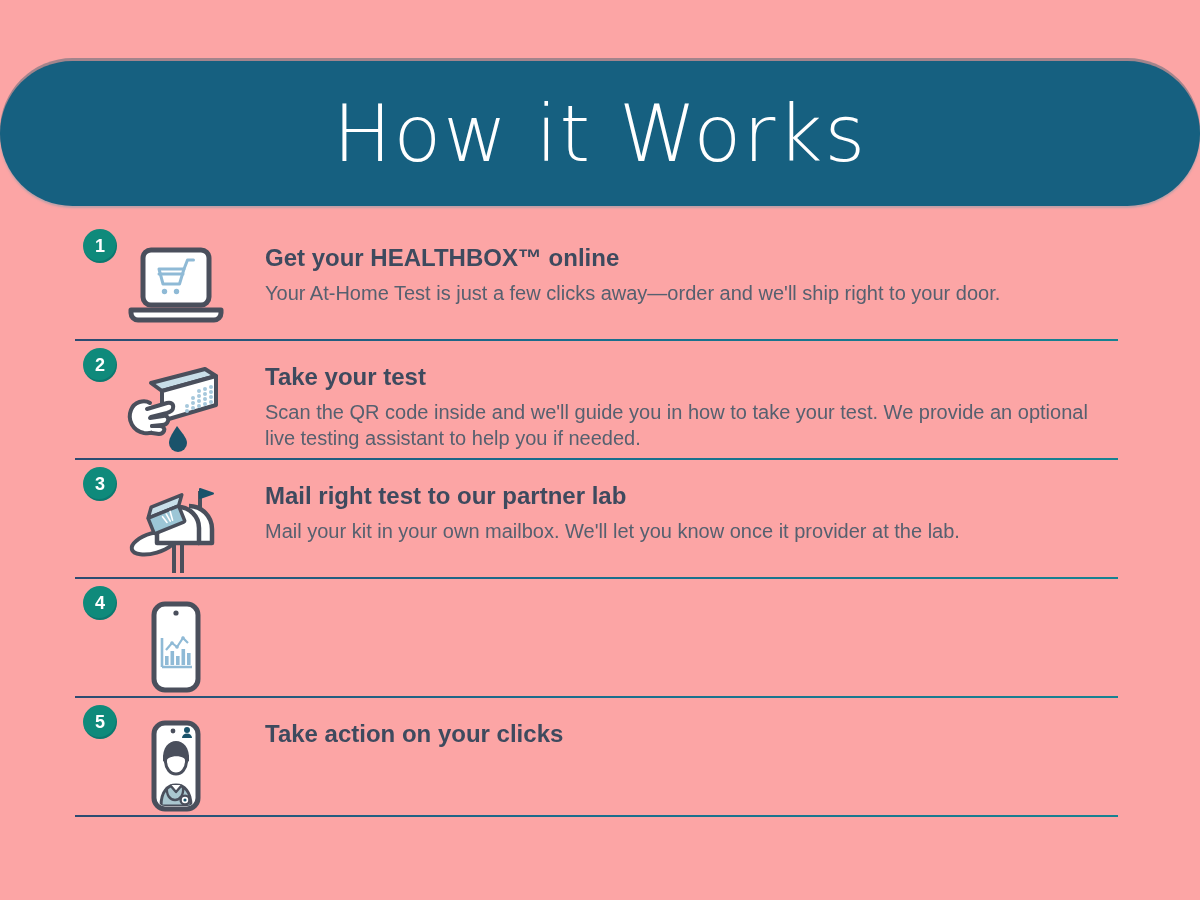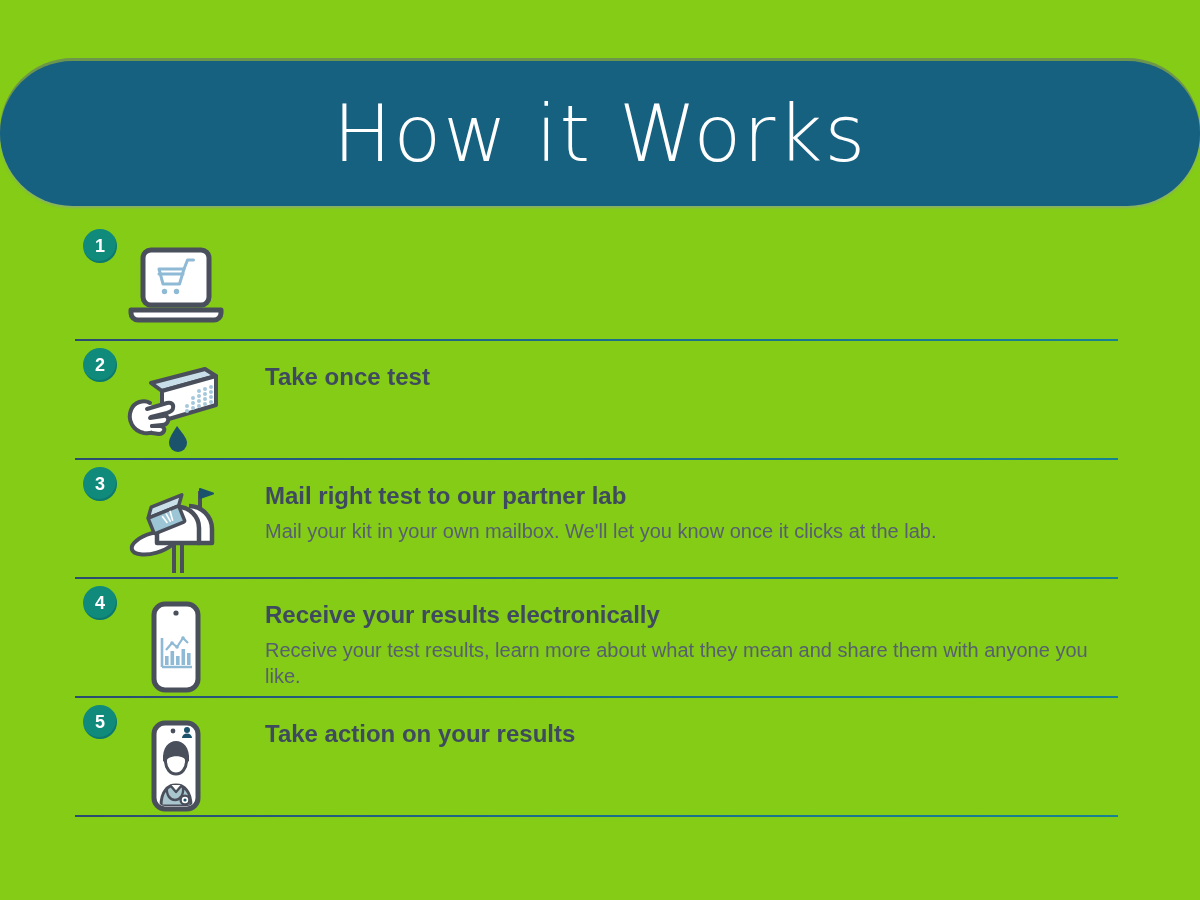--- a/index.html
+++ b/index.html
@@ -1,21 +1,21 @@
 <!DOCTYPE html>
 <html><head>
 <meta charset="utf-8">
 <style>
   * { box-sizing: border-box; margin: 0; padding: 0; }
   html,body { background:#fff; }
   .page {
     position: relative;
     width: 1200px;
     height: 900px;
-    background: #84cc16;
+    background: #fca5a5;
     font-family: "Liberation Sans", sans-serif;
     overflow: hidden;
   }
   
   .header {
     position: absolute;
     left: 0; top: 61px;
     width: 1200px; height: 145px;
     background: #166080;
     border-radius: 78px;
@@ -101,20 +101,24 @@
           <rect x="22" y="7" width="66" height="55" rx="8" fill="#fff" stroke="#4a4f5c" stroke-width="5"></rect>
           <path d="M10 67 h90 v3 a7 7 0 0 1 -7 7 H17 a7 7 0 0 1 -7 -7 z" fill="#fff" stroke="#4a4f5c" stroke-width="5" stroke-linejoin="round"></path>
           <g fill="none" stroke="#8fbad6" stroke-width="3" stroke-linecap="round" stroke-linejoin="round">
             <path d="M38 26 h25 l-4.5 15 h-16.5 z"></path>
             <path d="M38 31 h24"></path>
             <path d="M63 26 l3.5 -9 h6"></path>
           </g>
           <circle cx="43.5" cy="48.5" r="2.7" fill="#8fbad6"></circle>
           <circle cx="55.5" cy="48.5" r="2.7" fill="#8fbad6"></circle>
         </svg>
+      </div>
+      <div class="texts">
+        <div class="step-title">Get your HEALTHBOX™ online</div>
+        <div class="step-desc">Your At-Home Test is just a few clicks away—order and we'll ship right to your door.</div>
       </div>
     </div>
     <div class="divider"></div>
 
     <div class="step">
       <div class="badge">
         <span>2</span>
       </div>
       <div class="icon-wrap">
         <svg width="110" height="96" viewBox="0 0 110 96">
@@ -142,21 +146,22 @@
           <g fill="#fff" stroke="#4a4f5c" stroke-width="4" stroke-linejoin="round" stroke-linecap="round">
             <path d="M29 41 c-6 -4 -16 -1 -19 7 c-4 10 2 21 13 23 c8 1 14 -2 17 -8"></path>
             <path d="M26 47 l20 -6 c4 -1 7 1 6 5 c0 3 -3 4 -6 5 l-16 4"></path>
             <path d="M29 56 l13 -2 c4 -1 6 2 5 5 c-1 3 -3 4 -6 4 l-10 1"></path>
             <path d="M31 64 l8 0 c3 0 5 2 4 5 c-1 2 -2 3 -5 3 l-7 -1"></path>
           </g>
           <path d="M56 64 c-6 9 -8 13 -8 17 a9 9 0 0 0 18 0 c0 -4 -3 -8 -10 -17 z" fill="#1a536b"></path>
         </svg>
       </div>
       <div class="texts">
-        <div class="step-title">Take once test</div>
+        <div class="step-title">Take your test</div>
+        <div class="step-desc">Scan the QR code inside and we'll guide you in how to take your test.  We provide an optional live testing assistant to help you if needed.</div>
       </div>
     </div>
     <div class="divider"></div>
 
     <div class="step">
       <div class="badge">
         <span>3</span>
       </div>
       <div class="icon-wrap">
         <svg width="110" height="96" viewBox="0 0 110 96">
@@ -169,21 +174,21 @@
           <g transform="rotate(-22 46 36)">
             <path d="M28 30 l7 -9 h33 l-7 9 z" fill="#c9e0ea" stroke="#4a4f5c" stroke-width="3.5" stroke-linejoin="round"></path>
             <rect x="28" y="30" width="33" height="17" rx="1.5" fill="#9cc6d6" stroke="#4a4f5c" stroke-width="3.5"></rect>
             <path d="M42 34 l2 7 m2.5 -8 l1 8 m3.5 -9 l-1 9" stroke="#fff" stroke-width="1.6" fill="none" stroke-linecap="round"></path>
           </g>
           <path d="M53 64 v28 M61 64 v28" stroke="#4a4f5c" stroke-width="4"></path>
         </svg>
       </div>
       <div class="texts">
         <div class="step-title">Mail right test to our partner lab</div>
-        <div class="step-desc">Mail your kit in your own mailbox. We'll let you know once it clicks at the lab.</div>
+        <div class="step-desc">Mail your kit in your own mailbox. We'll let you know once it provider at the lab.</div>
       </div>
     </div>
     <div class="divider"></div>
 
     <div class="step">
       <div class="badge">
         <span>4</span>
       </div>
       <div class="icon-wrap">
         <svg width="110" height="96" viewBox="0 0 110 96">
@@ -195,24 +200,20 @@
             <rect x="49.5" y="51" width="3.6" height="14" stroke="none"></rect>
             <rect x="55" y="56" width="3.6" height="9" stroke="none"></rect>
             <rect x="60.5" y="49" width="3.6" height="16" stroke="none"></rect>
             <rect x="66" y="53" width="3.6" height="12" stroke="none"></rect>
             <path d="M45 50 l6 -7 5 4 6 -9 5 5" fill="none" stroke-width="2.2"></path>
             <circle cx="51" cy="43" r="1.8" stroke="none"></circle>
             <circle cx="56" cy="47" r="1.8" stroke="none"></circle>
             <circle cx="62" cy="38" r="1.8" stroke="none"></circle>
           </g>
         </svg>
-      </div>
-      <div class="texts">
-        <div class="step-title">Receive your results electronically</div>
-        <div class="step-desc">Receive your test results, learn more about what they mean and share them with anyone you like.</div>
       </div>
     </div>
     <div class="divider"></div>
 
     <div class="step">
       <div class="badge">
         <span>5</span>
       </div>
       <div class="icon-wrap">
         <svg width="110" height="96" viewBox="0 0 110 96">
@@ -230,19 +231,19 @@
             <path d="M49 66 l6 7 6 -7" fill="#fff" stroke="#4a4f5c" stroke-width="2.4" stroke-linejoin="round"></path>
             <ellipse cx="55" cy="42" rx="10.5" ry="13" fill="#fff" stroke="#4a4f5c" stroke-width="3"></ellipse>
             <path d="M42 42 c-1 -14 6 -20 13 -20 c7 0 14 6 13 20 l-2.5 2 c1 -9 -21 -9 -21 0 z" fill="#4a4f5c"></path>
             <path d="M46 68 c-1 8 3 13 8 13 c5 0 9 -5 8 -13" fill="none" stroke="#4a4f5c" stroke-width="2.4"></path>
             <circle cx="64" cy="81" r="4.4" fill="#fff" stroke="#4a4f5c" stroke-width="2.4"></circle>
             <circle cx="64" cy="81" r="1.6" fill="#1a536b"></circle>
           </g>
         </svg>
       </div>
       <div class="texts">
-        <div class="step-title">Take action on your results</div>
+        <div class="step-title">Take action on your clicks</div>
       </div>
     </div>
     <div class="divider"></div>
 
   </div>
 </div>
 
 </body></html>

